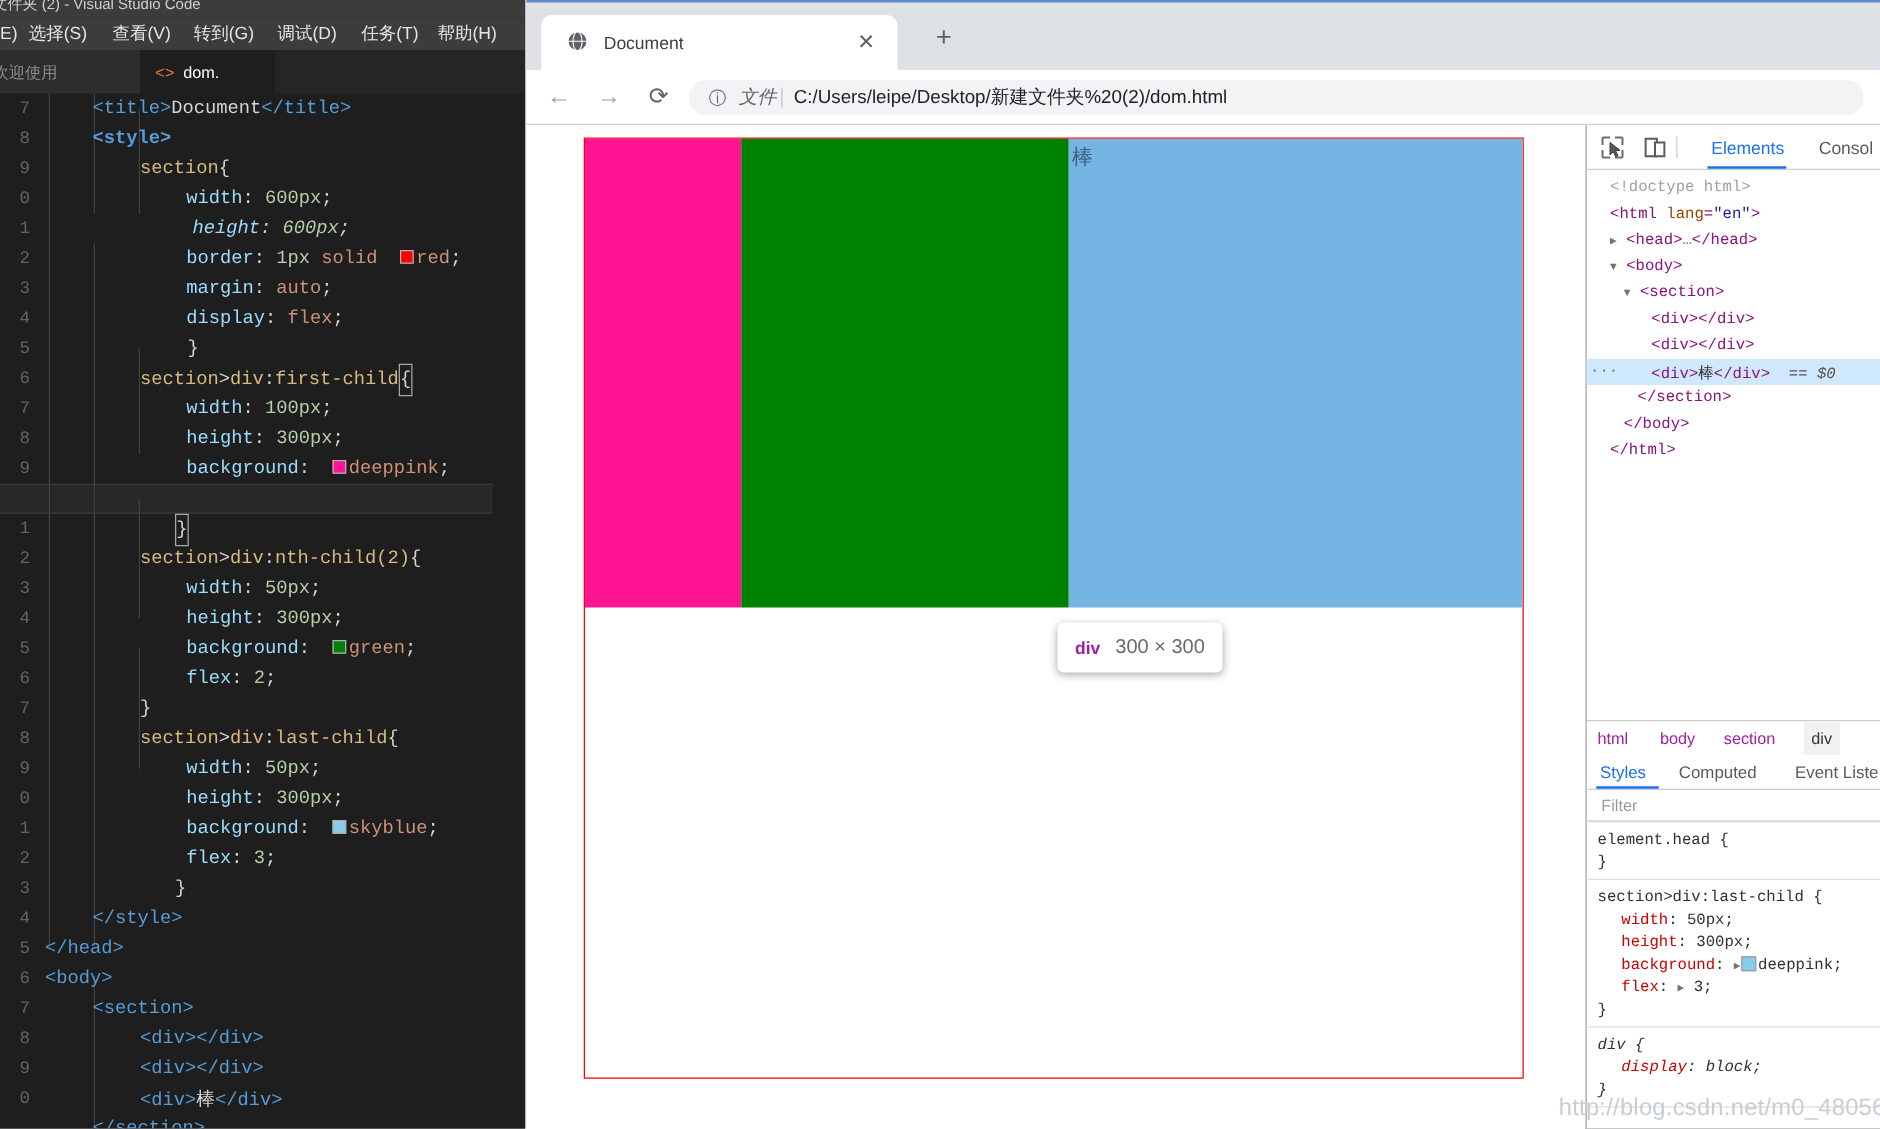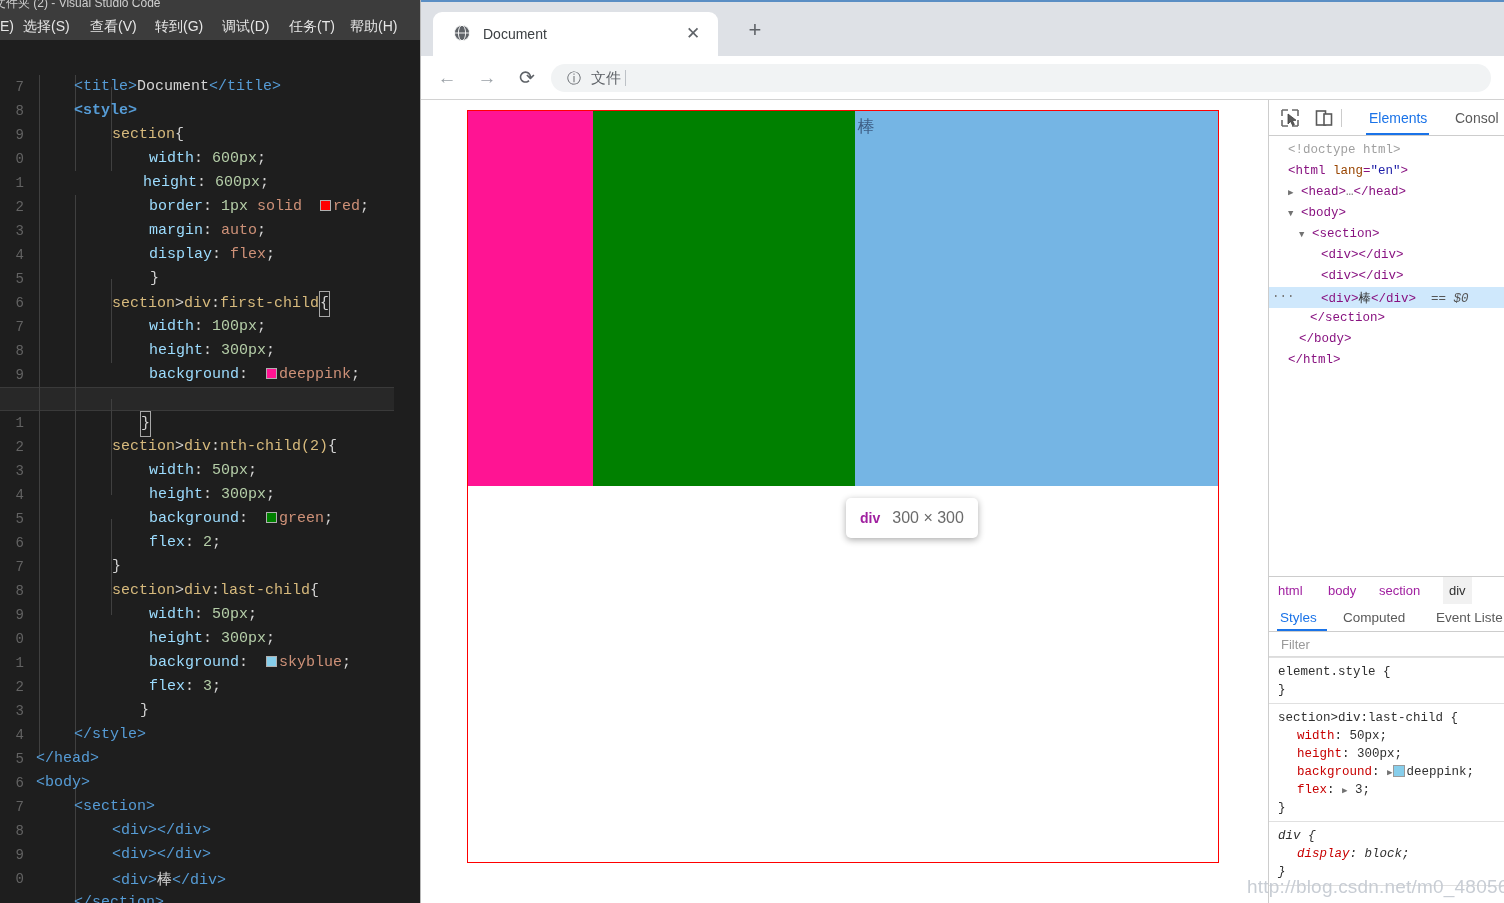--- a/index.html
+++ b/index.html
@@ -63,21 +63,21 @@
     line-height:27px;text-align:center;font-weight:300;}
 
   .chrome-toolbar{position:absolute;left:0;top:56px;width:1084px;height:44px;background:#ffffff;
     border-bottom:1px solid #d2d2d2;box-sizing:border-box;}
   .nav-btn{position:absolute;top:10px;width:24px;height:24px;color:#5f6368;text-align:center;line-height:24px;font-size:19px;}
   .nav-back{left:14px;color:#9aa0a6;}
   .nav-fwd{left:54px;color:#9aa0a6;}
   .nav-reload{left:94px;color:#5f6368;}
   .omnibox{position:absolute;left:130px;top:8px;width:940px;height:28px;background:#f1f3f4;border-radius:14px;}
   .omni-info{position:absolute;left:14px;top:5px;width:18px;height:18px;color:#5f6368;font-size:14px;line-height:18px;text-align:center;}
-  .omni-scheme{position:absolute;left:40px;top:4px;font-size:15px;color:#5f6368;line-height:20px;}
+  .omni-scheme{position:absolute;left:40px;top:4px;font-size:15px;color:#5f6368;line-height:20px;font-style:italic;}
   .omni-sep{position:absolute;left:74px;top:6px;width:1px;height:16px;background:#bdc1c6;}
   .omni-url{position:absolute;left:84px;top:3px;font-size:15px;color:#202124;line-height:21px;white-space:nowrap;}
 
   
   .viewport{position:absolute;left:0;top:100px;width:847px;height:803px;background:#ffffff;overflow:hidden;}
   .section-box{position:absolute;left:46px;top:10px;width:752px;height:753px;border:1px solid #ff0000;
     box-sizing:border-box;display:flex;}
   .d1{width:125px;height:375px;background:#ff1493;}
   .d2{flex:2 1 62px;height:375px;background:#008000;}
   .d3{flex:3 1 62px;height:375px;background:#75b5e4;color:#3e5f86;font-size:17px;
@@ -160,20 +160,29 @@
     <div class="vs-menubar">
       <span class="mi" style="left:-6px">E)</span>
       <span class="mi" style="left:17px">选择(S)</span>
       <span class="mi" style="left:84px">查看(V)</span>
       <span class="mi" style="left:149px">转到(G)</span>
       <span class="mi" style="left:216px">调试(D)</span>
       <span class="mi" style="left:283px">任务(T)</span>
       <span class="mi" style="left:344px">帮助(H)</span>
     </div>
 
+    <div class="vs-tabs">
+      <div class="vs-tab inactive" style="left:-18px;width:130px;">
+        <span>欢迎使用</span>
+      </div>
+      <div class="vs-tab active" style="left:112px;width:108px;">
+        <span class="codeicon">&lt;&gt;</span><span>dom.</span>
+      </div>
+
+    </div>
 
     <div class="vs-editor">
       <div class="vs-gutter" id="gutter">
           <div class="gl" style="top: 0px;">7</div>
           <div class="gl" style="top: 24px;">8</div>
           <div class="gl" style="top: 48px;">9</div>
           <div class="gl" style="top: 72px;">0</div>
           <div class="gl" style="top: 96px;">1</div>
           <div class="gl" style="top: 120px;">2</div>
           <div class="gl" style="top: 144px;">3</div>
@@ -216,21 +225,21 @@
         <div class="ind" style="left:85px;top:12px;height:84px;"></div>
         <div class="ind" style="left:85px;top:204px;height:84px;"></div>
         <div class="ind" style="left:85px;top:324px;height:96px;"></div>
         <div class="ind" style="left:85px;top:444px;height:96px;"></div>
         <div class="ind" style="left:49px;top:706px;height:168px;"></div>
 
         <div class="cl" style="top:0px;left:48px;"><span class="k-tag">&lt;title&gt;</span><span class="k-plain">Document</span><span class="k-tag">&lt;/title&gt;</span></div>
         <div class="cl" style="top:24px;left:48px;font-weight:bold;"><span class="k-tag">&lt;style&gt;</span></div>
         <div class="cl" style="top:48px;left:86px;"><span class="k-sel">section</span><span class="k-punc">{</span></div>
         <div class="cl" style="top:72px;left:123px;"><span class="k-prop">width</span><span class="k-punc">: </span><span class="k-num">600px</span><span class="k-punc">;</span></div>
-        <div class="cl" style="top:96px;left:117px;"><span class="k-prop">height</span><span class="k-punc">: </span><span class="k-num">600px</span><span class="k-punc">;</span></div>
+        <div class="cl" style="top:96px;left:128px;font-style:italic;"><span class="k-prop">height</span><span class="k-punc">: </span><span class="k-num">600px</span><span class="k-punc">;</span></div>
         <div class="cl" style="top:120px;left:123px;"><span class="k-prop">border</span><span class="k-punc">: </span><span class="k-num">1px</span> <span class="k-val">solid</span>  <span class="sw" style="background:#ff0000;"></span><span class="k-val">red</span><span class="k-punc">;</span></div>
         <div class="cl" style="top:144px;left:123px;"><span class="k-prop">margin</span><span class="k-punc">: </span><span class="k-val">auto</span><span class="k-punc">;</span></div>
         <div class="cl" style="top:168px;left:123px;"><span class="k-prop">display</span><span class="k-punc">: </span><span class="k-val">flex</span><span class="k-punc">;</span></div>
         <div class="cl" style="top:192px;left:124px;"><span class="k-punc">}</span></div>
         <div class="cl" style="top:216px;left:86px;"><span class="k-sel">section</span><span class="k-punc">&gt;</span><span class="k-sel">div</span><span class="k-punc">:</span><span class="k-sel">first-child</span><span class="cursorbox"><span class="k-punc">{</span></span></div>
         <div class="cl" style="top:240px;left:123px;"><span class="k-prop">width</span><span class="k-punc">: </span><span class="k-num">100px</span><span class="k-punc">;</span></div>
         <div class="cl" style="top:264px;left:123px;"><span class="k-prop">height</span><span class="k-punc">: </span><span class="k-num">300px</span><span class="k-punc">;</span></div>
         <div class="cl" style="top:288px;left:123px;"><span class="k-prop">background</span><span class="k-punc">: </span> <span class="sw" style="background:#ff1493;"></span><span class="k-val">deeppink</span><span class="k-punc">;</span></div>
         <div class="cl" style="top:312px;left:123px;"></div>
         <div class="cl" style="top:336px;left:114px;"><span class="cursorbox"><span class="k-punc">}</span></span></div>
@@ -278,20 +287,21 @@
 
     <div class="chrome-toolbar">
       <div class="nav-btn nav-back">←</div>
       <div class="nav-btn nav-fwd">→</div>
       <div class="nav-btn nav-reload">⟳</div>
 
       <div class="omnibox">
         <span class="omni-info">ⓘ</span>
         <span class="omni-scheme">文件</span>
         <span class="omni-sep"></span>
+        <span class="omni-url">C:/Users/leipe/Desktop/新建文件夹%20(2)/dom.html</span>
       </div>
     </div>
 
     <div class="viewport">
       <div class="section-box">
         <div class="d1"></div>
         <div class="d2"></div>
         <div class="d3">
           <span class="lbl">棒</span>
         </div>
@@ -335,21 +345,21 @@
         <span class="stab" style="left:167px">Event Liste</span>
         <div class="stab-underline" style="left:8px;width:50px;"></div>
       </div>
 
       <div class="dt-filter">
         <span>Filter</span>
       </div>
 
       <div class="dt-styles">
         <div class="sdiv" style="top:0px;"></div>
-        <div class="sr" style="top:6px;left:9px;"><span class="s-sel">element.style {</span></div>
+        <div class="sr" style="top:6px;left:9px;"><span class="s-sel">element.head {</span></div>
         <div class="sr" style="top:24px;left:9px;"><span class="s-sel">}</span></div>
         <div class="sdiv" style="top:46px;"></div>
 
         <div class="sr" style="top:52px;left:9px;"><span class="s-sel">section&gt;div:last-child {</span></div>
         <div class="sr" style="top:70px;left:28px;"><span class="s-prop">width</span><span class="s-val">: </span><span class="s-val">50px;</span></div>
         <div class="sr" style="top:88px;left:28px;"><span class="s-prop">height</span><span class="s-val">: </span><span class="s-val">300px;</span></div>
         <div class="sr" style="top:106px;left:28px;"><span class="s-prop">background</span><span class="s-val">: </span><span class="s-tri">▶</span><span class="csw" style="background:#87ceeb;"></span><span class="s-val">deeppink;</span></div>
         <div class="sr" style="top:124px;left:28px;"><span class="s-prop">flex</span><span class="s-val">: </span><span class="s-tri">▶</span><span class="s-val"> </span><span class="s-val">3;</span></div>
         <div class="sr" style="top:142px;left:9px;"><span class="s-sel">}</span></div>
         <div class="sdiv" style="top:164px;"></div>

